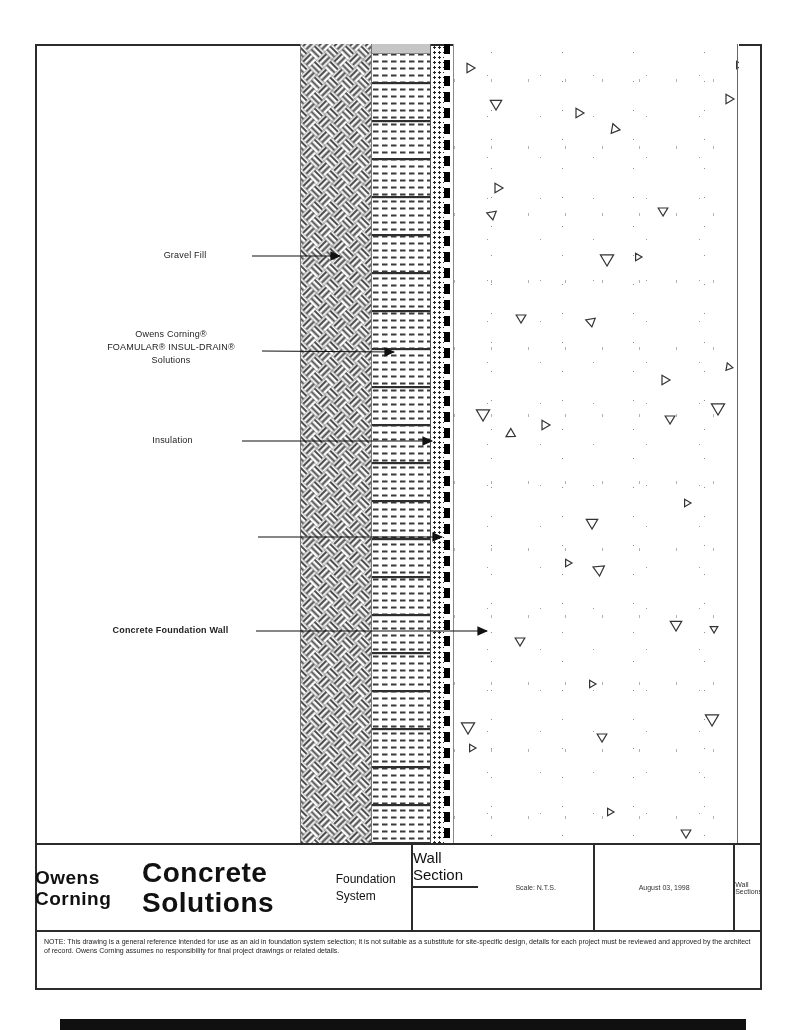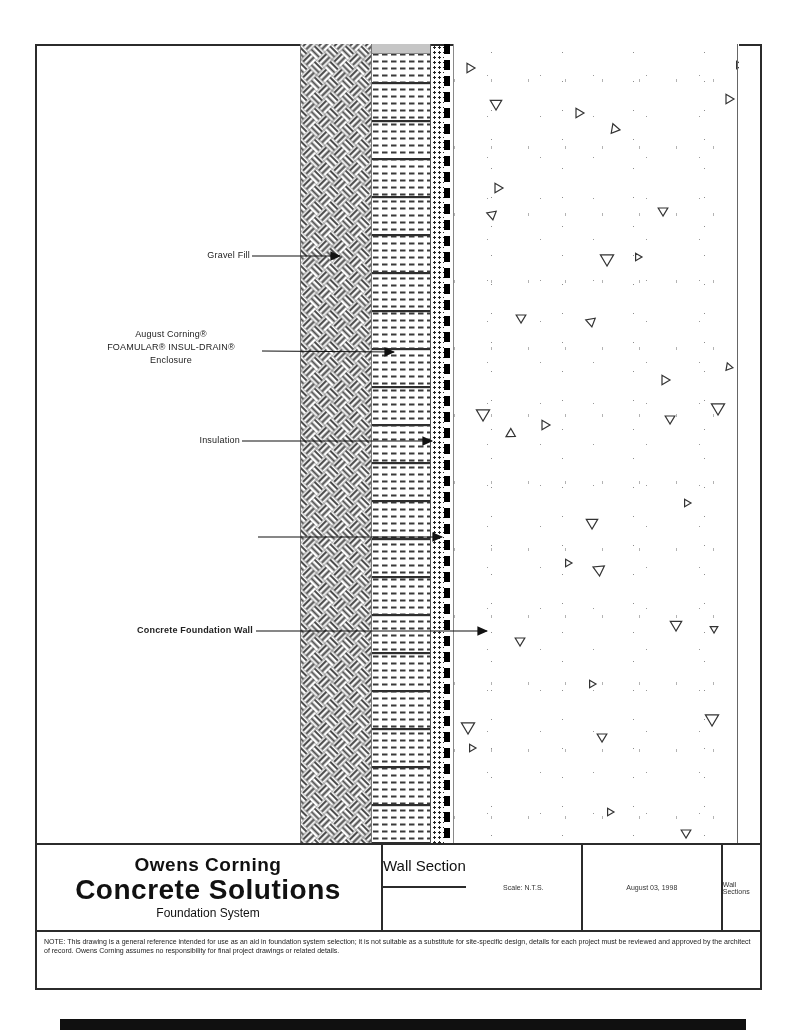--- a/index.html
+++ b/index.html
@@ -36,35 +36,35 @@
       radial-gradient(#9a9a9a 0.8px, transparent 1px),
       radial-gradient(#b3b3b3 0.7px, transparent 0.9px),
       radial-gradient(#8d8d8d 0.6px, transparent 0.8px);
     background-size:53px 41px,37px 67px,71px 29px;
     background-position:7px 11px,19px 3px,2px 23px;
   }
   .inner-face-line{left:702px;width:0;border-left:1px solid #666;}
   .leader-overlay{position:absolute;left:0;top:0;pointer-events:none;}
   
   .callout{position:absolute;font-size:9px;line-height:13px;color:#222;letter-spacing:0.2px;}
-  .cal-right{text-align:right;}
+  .cal-right{text-align:center;}
   .cal-center{text-align:center;}
   .lbl-gravel{left:120px;top:249px;width:130px;}
   .lbl-insul{left:82px;top:328px;width:178px;}
   .lbl-drain{left:105px;top:434px;width:135px;}
   .lbl-membrane{left:58px;top:519px;width:198px;}
   .lbl-concrete{left:88px;top:624px;width:165px;font-weight:bold;}
   
   .title-block{
     position:absolute;left:35px;top:843px;width:727px;height:87px;
     border-top:2px solid #2b2b2b;box-sizing:border-box;display:flex;
   }
   .tb-left{
-    width:348px;border-right:2px solid #2b2b2b;box-sizing:border-box;
-    display:flex;flex-direction:column;align-items:center;justify-content:center;padding-top:1px;
+    width:378px;border-right:2px solid #2b2b2b;box-sizing:border-box;
+    display:flex;flex-direction:row;align-items:center;justify-content:center;padding-top:1px;
   }
   .tb-company1{font-size:19px;font-weight:bold;line-height:21px;letter-spacing:0.5px;}
   .tb-company2{font-size:28px;font-weight:bold;line-height:30px;letter-spacing:0.5px;}
   .tb-subtitle{font-size:12px;line-height:17px;}
   .tb-right{flex:1;display:flex;flex-direction:row;}
   .tb-title-cell{
     height:43px;border-bottom:2px solid #2b2b2b;box-sizing:border-box;
     display:flex;align-items:center;justify-content:center;font-size:15px;
   }
   .tb-cells{flex:1;display:flex;}
@@ -181,23 +181,23 @@
         <line x1="221" y1="587" x2="452" y2="587"></line>
       </g>
     </svg>
   </div>
 
   <div class="callout cal-right lbl-gravel">
     <span>Gravel Fill</span>
   </div>
 
   <div class="callout cal-center lbl-insul">
-    <div>August Corning®</div>
+    <div>Owens Corning®</div>
     <div>FOAMULAR® INSUL-DRAIN®</div>
-    <div>Enclosure</div>
+    <div>Solutions</div>
   </div>
 
   <div class="callout cal-right lbl-drain">
     <span>Insulation</span>
   </div>
 
 
   <div class="callout cal-right lbl-concrete">
     <span>Concrete Foundation Wall</span>
   </div>

